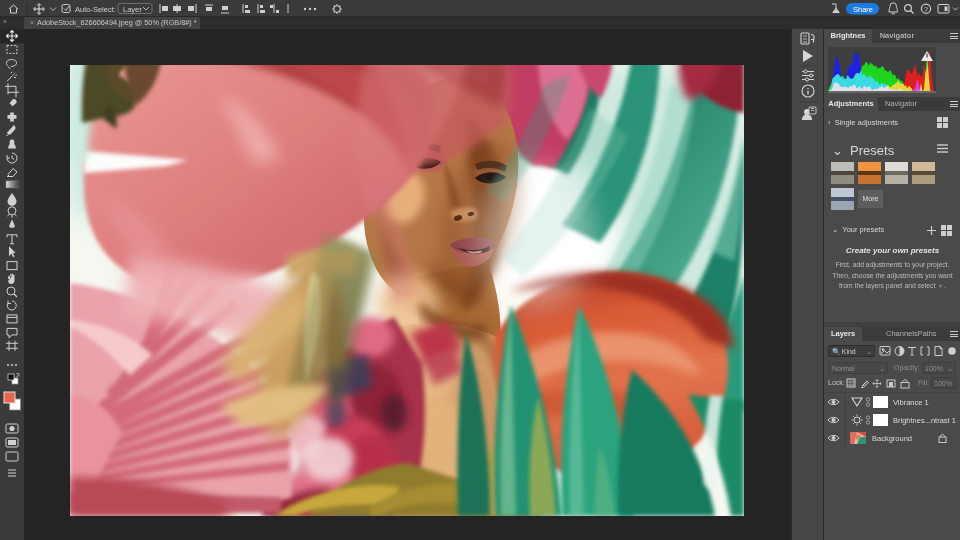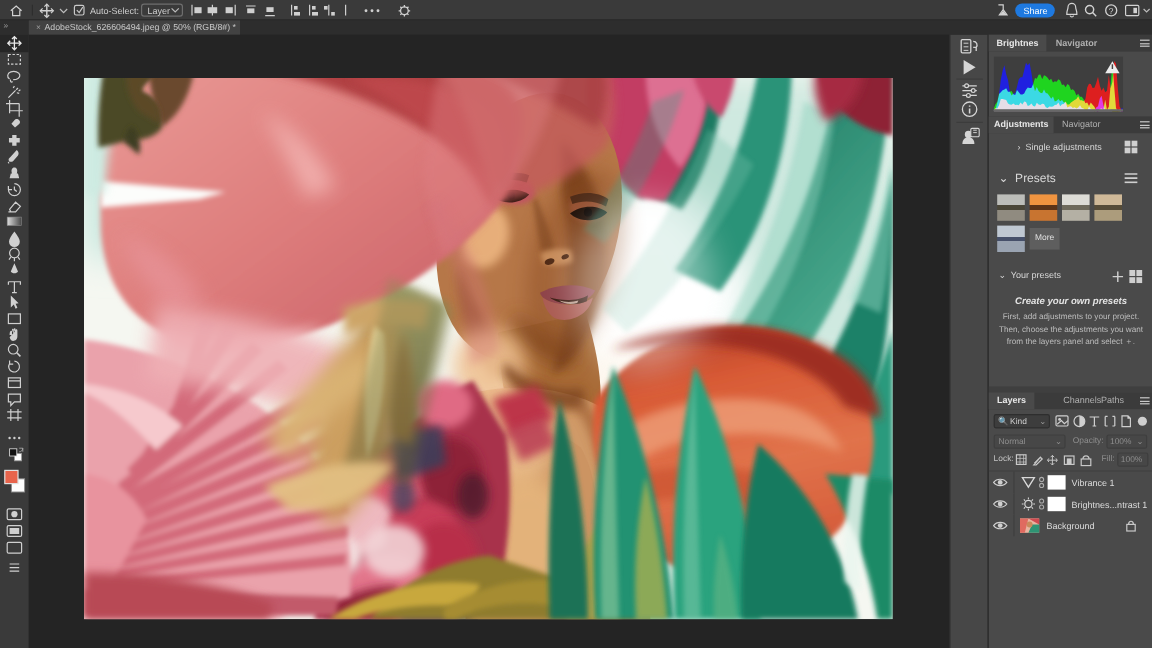--- a/index.html
+++ b/index.html
@@ -482,30 +482,30 @@
   <path d="M93,14 L99,4 L105,14 Z" fill="#ededed"></path>
   <path d="M99,6.5 L99,10.5" stroke="#444" stroke-width="1.2"></path>
 </svg>
         </div>
 
     <div style="position:absolute;left:0;top:68px;width:137px;height:14px;background:#3b3b3b;"></div>
     <div style="position:absolute;left:0;top:68px;width:54px;height:14px;background:#4a4a4a;color:#e8e8e8;font-weight:bold;font-size:7.5px;line-height:14px;text-align:center;">Adjustments</div>
     <div style="position:absolute;left:54px;top:68px;width:46px;height:14px;color:#b0b0b0;font-size:7.5px;line-height:14px;text-align:center;">Navigator</div>
     <div class="menuicon" style="top:72px;"></div>
 
-    <div style="position:absolute;left:24px;top:89px;color:#d8d8d8;font-size:7.5px;">›&nbsp; Single adjustments</div>
+    <div style="position:absolute;left:4px;top:89px;color:#d8d8d8;font-size:7.5px;">›&nbsp; Single adjustments</div>
     <svg width="11" height="11" viewBox="0 0 11 11" style="position:absolute;left:113px;top:88px;">
           <g fill="#cfcfcf">
             <rect x="0" y="0" width="5" height="5"></rect>
             <rect x="6" y="0" width="5" height="5"></rect>
             <rect x="0" y="6" width="5" height="5"></rect>
             <rect x="6" y="6" width="5" height="5"></rect>
           </g>
         </svg>
-    <div style="position:absolute;left:8px;top:114px;color:#d8d8d8;font-size:10px;">⌄&nbsp; Presets</div>
+    <div style="position:absolute;left:8px;top:114px;color:#d8d8d8;font-size:13px;">⌄&nbsp; Presets</div>
     <svg width="11" height="9" viewBox="0 0 11 9" style="position:absolute;left:113px;top:115px;">
           <g stroke="#cfcfcf" stroke-width="1.4">
             <line x1="0" y1="1" x2="11" y2="1"></line>
             <line x1="0" y1="4.5" x2="11" y2="4.5"></line>
             <line x1="0" y1="8" x2="11" y2="8"></line>
           </g>
         </svg>
 
     <div style="position:absolute;left:7px;top:133px;width:23px;height:22px;background:linear-gradient(#bcbdb9 0 42%,#4a4638 42% 58%,#908b80 58% 100%);"></div>
     <div style="position:absolute;left:34px;top:133px;width:23px;height:22px;background:linear-gradient(#f09440 0 40%,#5c3418 40% 58%,#c87430 58% 100%);"></div>

